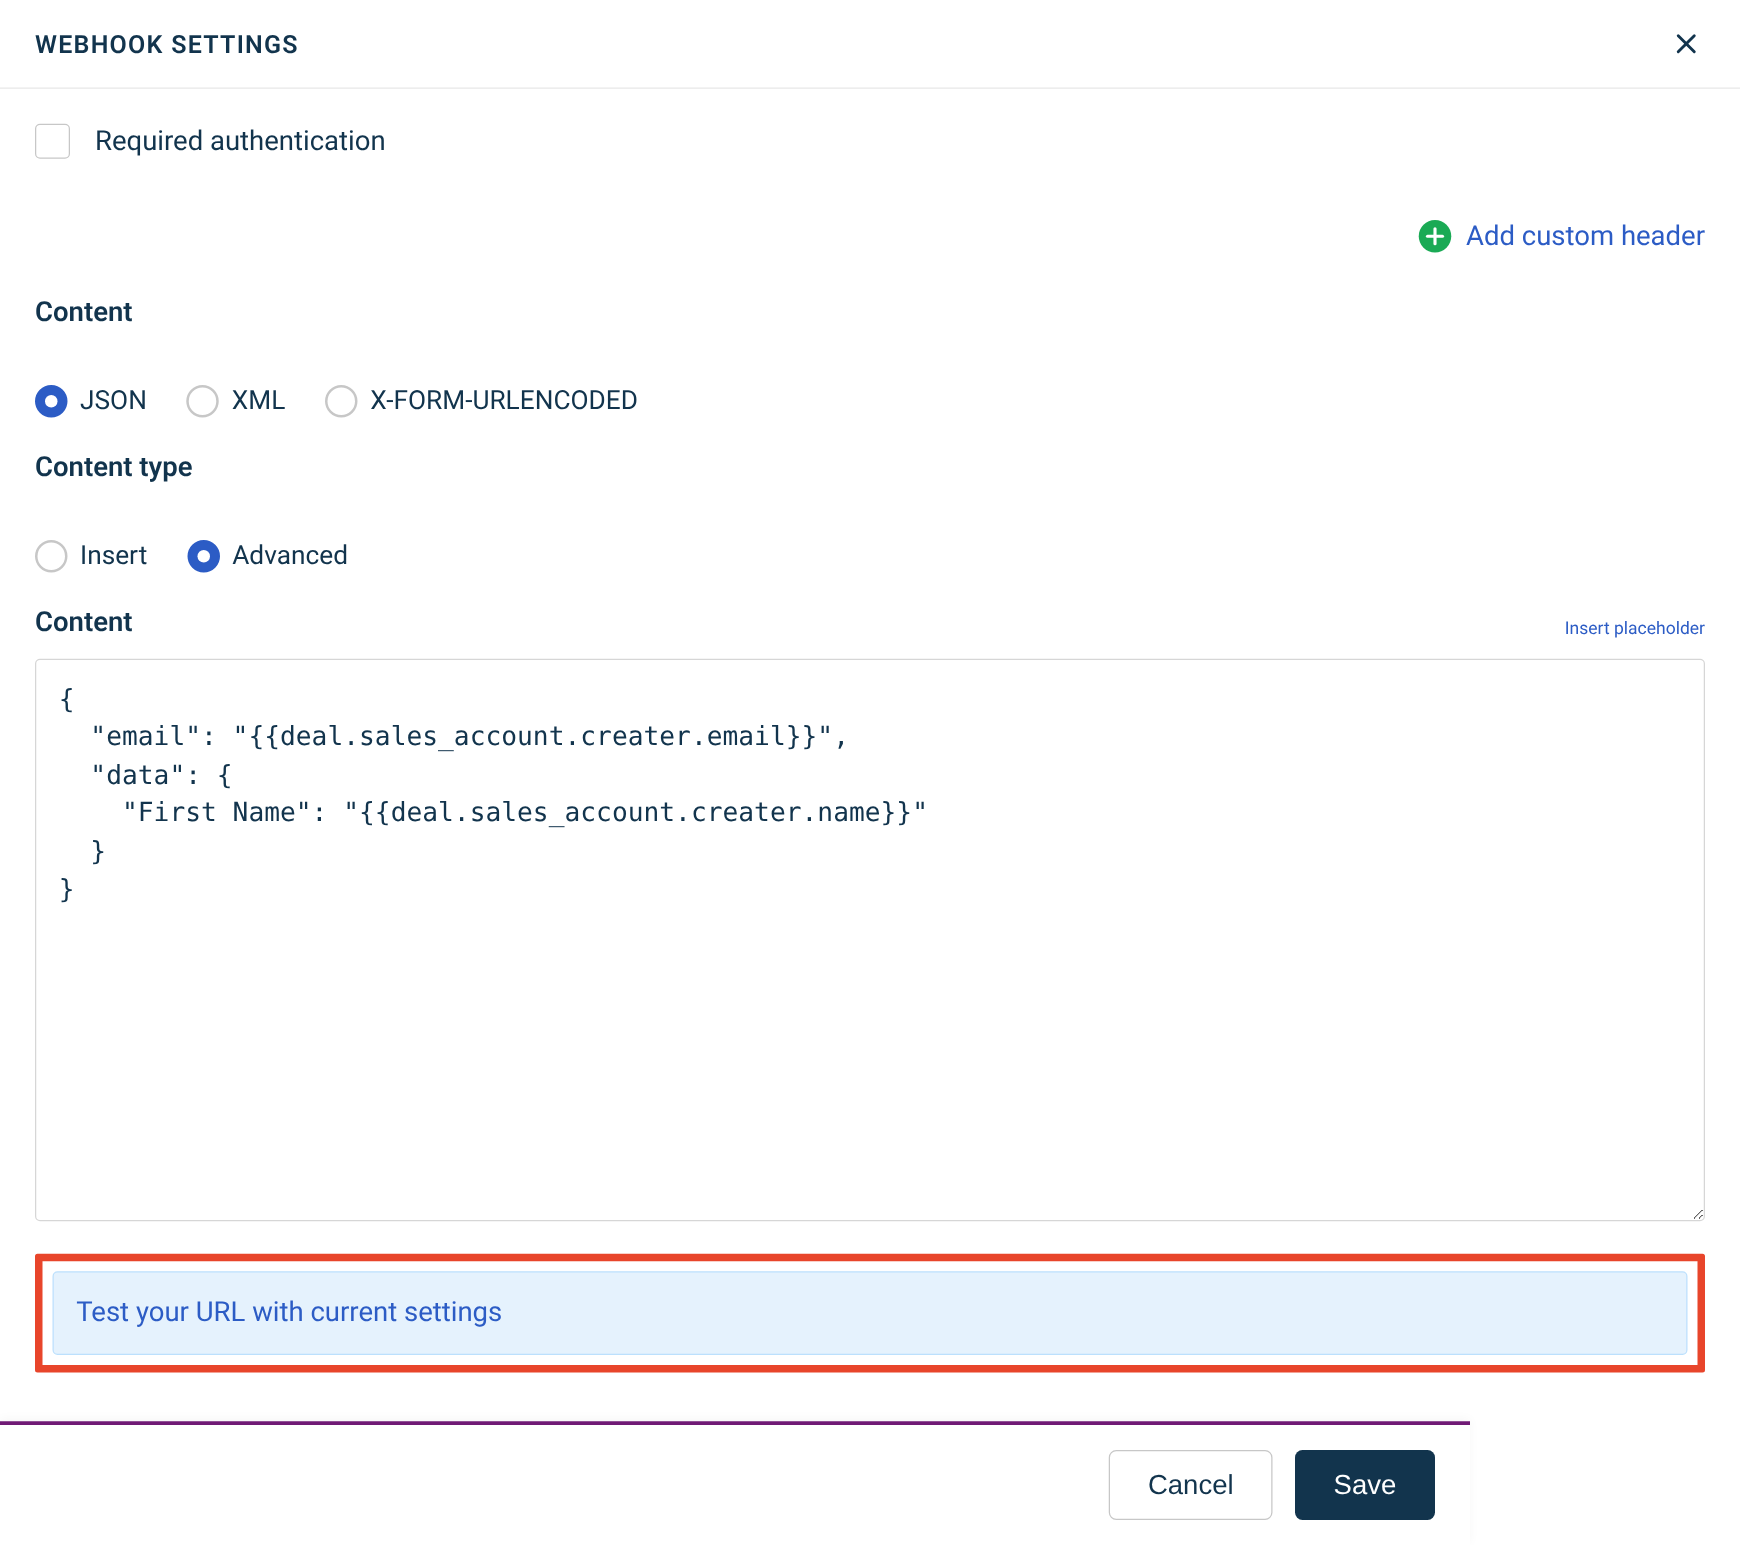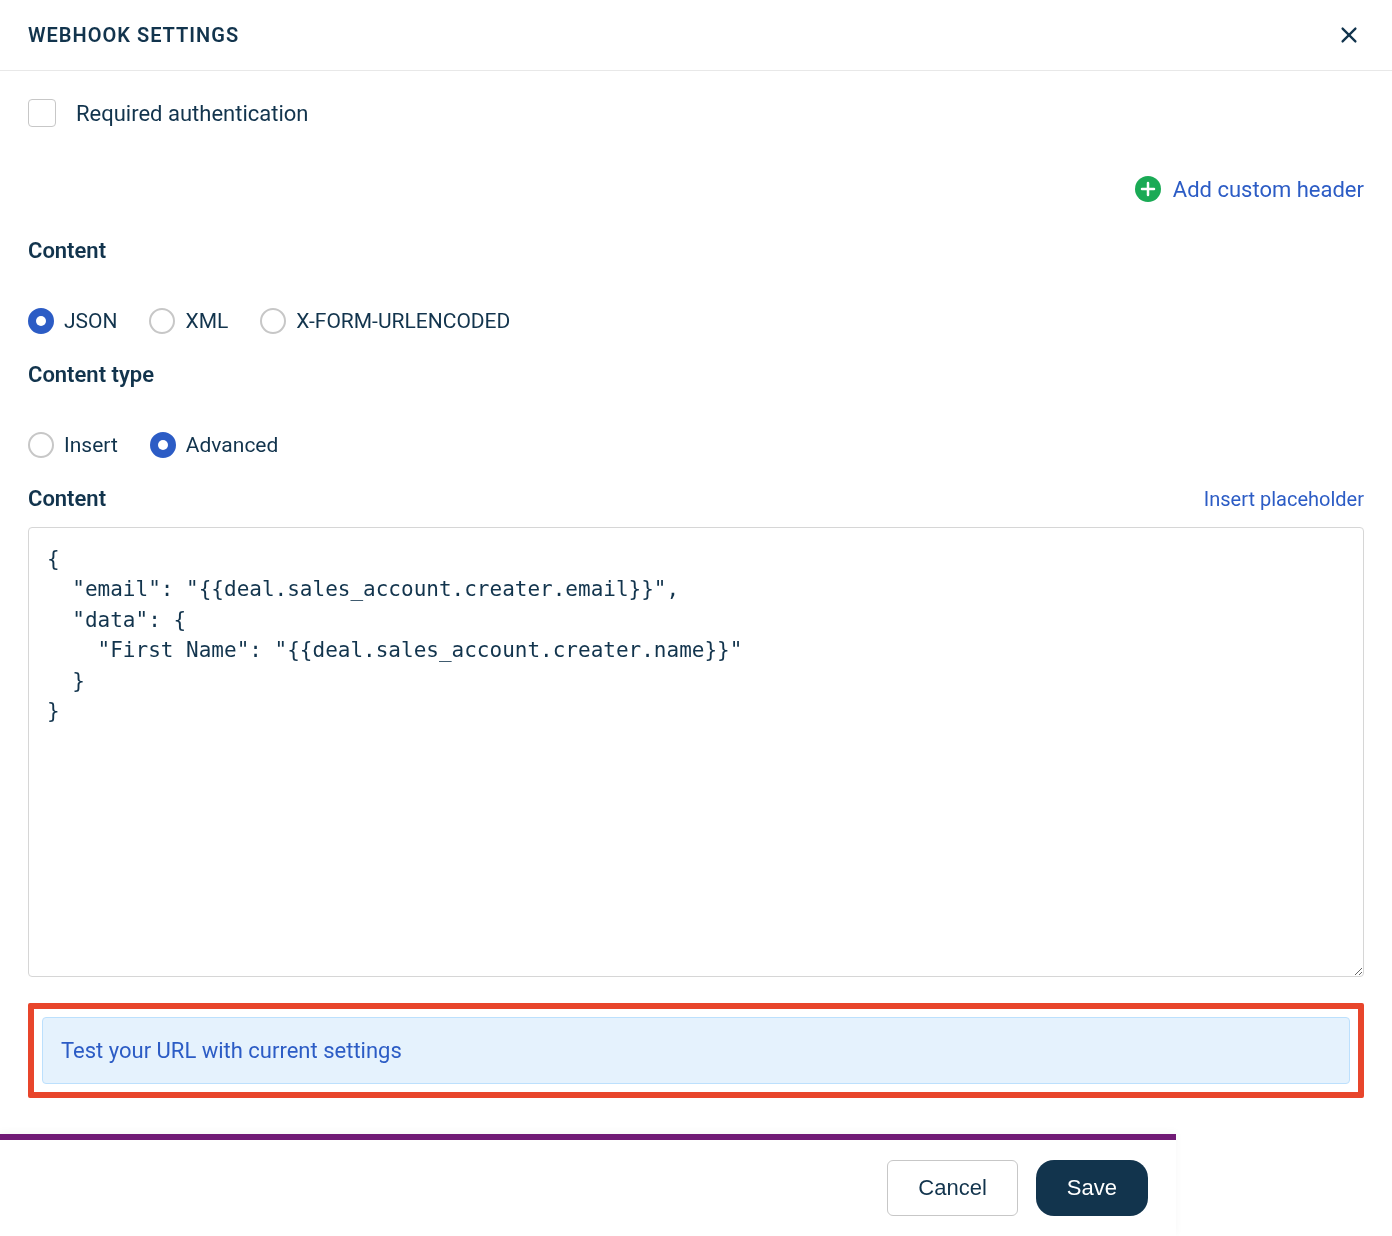--- a/index.html
+++ b/index.html
@@ -131,21 +131,21 @@
       color: #12344d;
     }
     .content-header-row {
       display: flex;
       justify-content: space-between;
       align-items: flex-end;
       margin-bottom: 16px;
     }
     .insert-link {
       color: #2c5cc5;
-      font-size: 20px;
+      font-size: 14px;
       cursor: pointer;
     }
     .content-textarea {
       width: 100%;
       height: 450px;
       border: 1px solid #d6d6d6;
       border-radius: 4px;
       padding: 16px 18px;
       font-family: "SF Mono", Monaco, Consolas, monospace;
       font-size: 21px;
@@ -171,21 +171,21 @@
       font-size: 22px;
       cursor: pointer;
     }
     .footer {
       position: fixed;
       bottom: 0;
       left: 0;
       right: 0;
       width: 1176px;
       background: #fff;
-      border-top: 6px solid #701a75;
+      border-top: 3px solid #701a75;
       padding: 20px 28px;
       display: flex;
       justify-content: flex-end;
       gap: 18px;
       box-shadow: 0 -2px 8px rgba(0,0,0,0.04);
     }
     .btn {
       padding: 14px 30px;
       font-size: 22px;
       border-radius: 6px;
@@ -193,21 +193,20 @@
       border: 1px solid transparent;
     }
     .btn-cancel {
       background: #fff;
       border: 1px solid #c7c7c7;
       color: #12344d;
     }
     .btn-save {
       background: #12344d;
       color: #fff;
-      border-radius: 18px;
     }
   </style>
 </head>
 <body>
 
 <div class="header">
   <div class="header-title">WEBHOOK SETTINGS</div>
   <button class="close-btn">
     <svg viewBox="0 0 24 24" fill="none" stroke="#12344d" stroke-width="2.5" stroke-linecap="round">
       <line x1="5" y1="5" x2="19" y2="19"></line>

